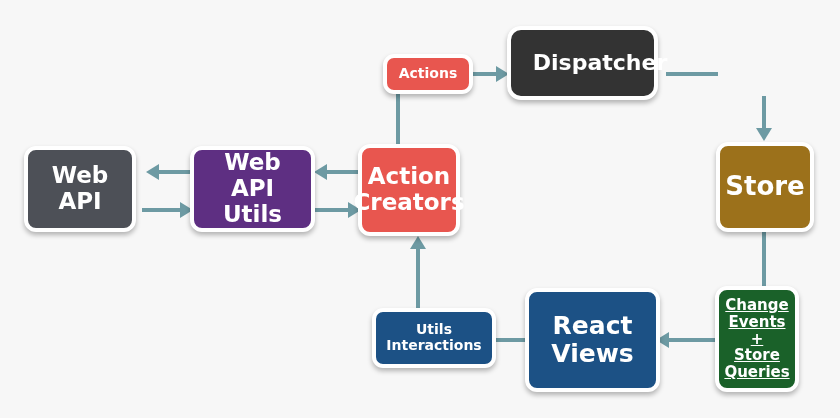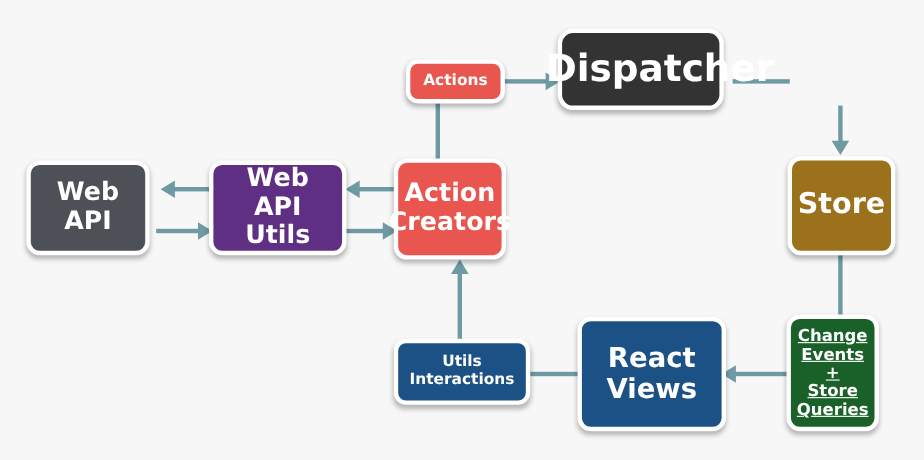--- a/index.html
+++ b/index.html
@@ -29,20 +29,21 @@
     border: 4px solid #ffffff;
     border-radius: 12px;
     box-shadow: 0 3px 5px rgba(0,0,0,0.28);
     line-height: 1.12;
     white-space: pre-line;
     padding: 2px 4px;
   }
   .node.pill {
     border-radius: 11px;
     border-width: 4px;
+    margin-left: 14px;
   }
 
   
   .n-webapi      { background: #4d5057; }
   .n-webapiutils { background: #5e2f82; }
   .n-actioncre   { background: #e8564f; }
   .n-dispatcher  { background: #333333; border-radius: 14px; }
   .n-store       { background: #9c711b; }
   .n-reactviews  { background: #1c5185; }
 
@@ -127,21 +128,21 @@
 API</div>
 
   <div class="node n-webapiutils" style="left:190px; top:146px; width:125px; height:86px; font-size:23px;">Web
 API Utils</div>
 
   <div class="node n-actioncre" style="left:358px; top:144px; width:102px; height:92px; font-size:23px;">Action
 Creators</div>
 
   <div class="node pill n-actions" style="left:369px; top:54px; width:90px; height:40px; font-size:14px;">Actions</div>
 
-  <div class="node n-dispatcher" style="left:507px; top:26px; width:151px; height:74px; font-size:34px;padding-left:39px;">Dispatcher</div>
+  <div class="node n-dispatcher" style="left:507px; top:26px; width:151px; height:74px; font-size:22px;padding-left:39px;">Dispatcher</div>
 
 
   <div class="node n-store" style="left:716px; top:142px; width:98px; height:90px; font-size:26px;">Store</div>
 
   <div class="node n-change" style="left:715px; top:286px; width:84px; height:106px; font-size:15px;text-decoration:underline;">Change
 Events +
 Store
 Queries</div>
 
   <div class="node n-reactviews" style="left:525px; top:288px; width:135px; height:104px; font-size:25px;">React

